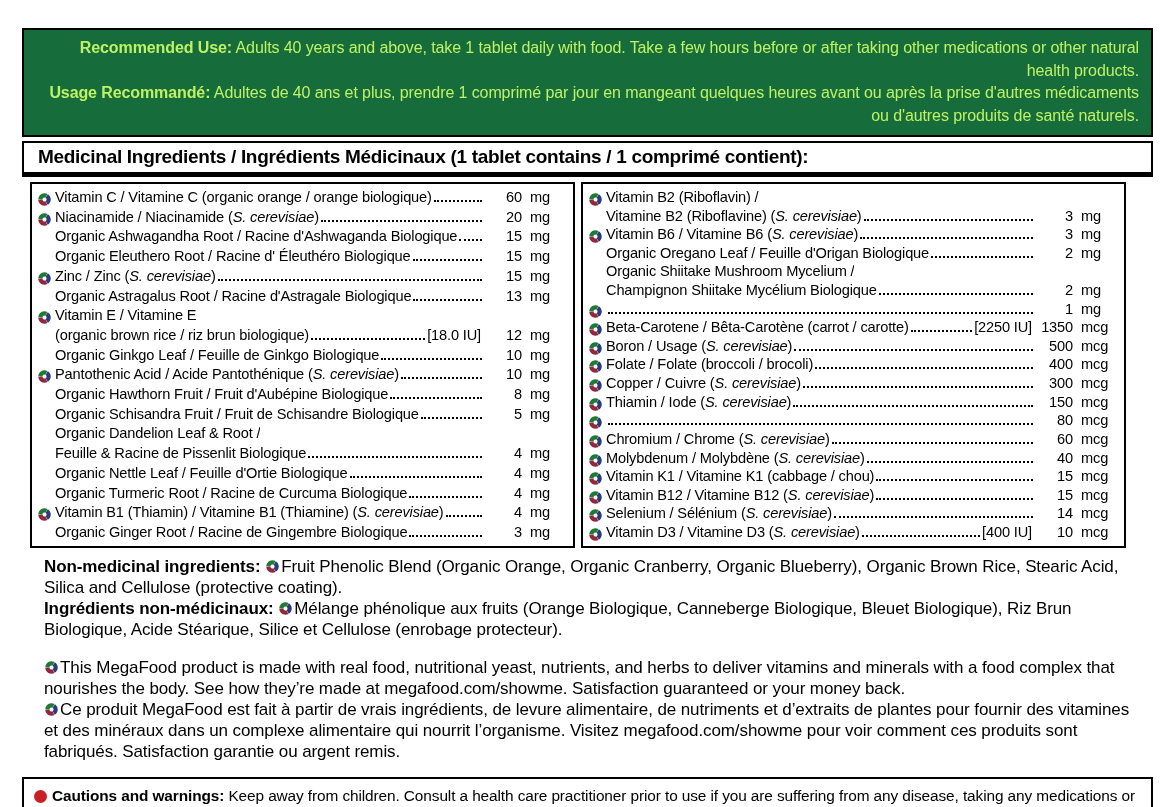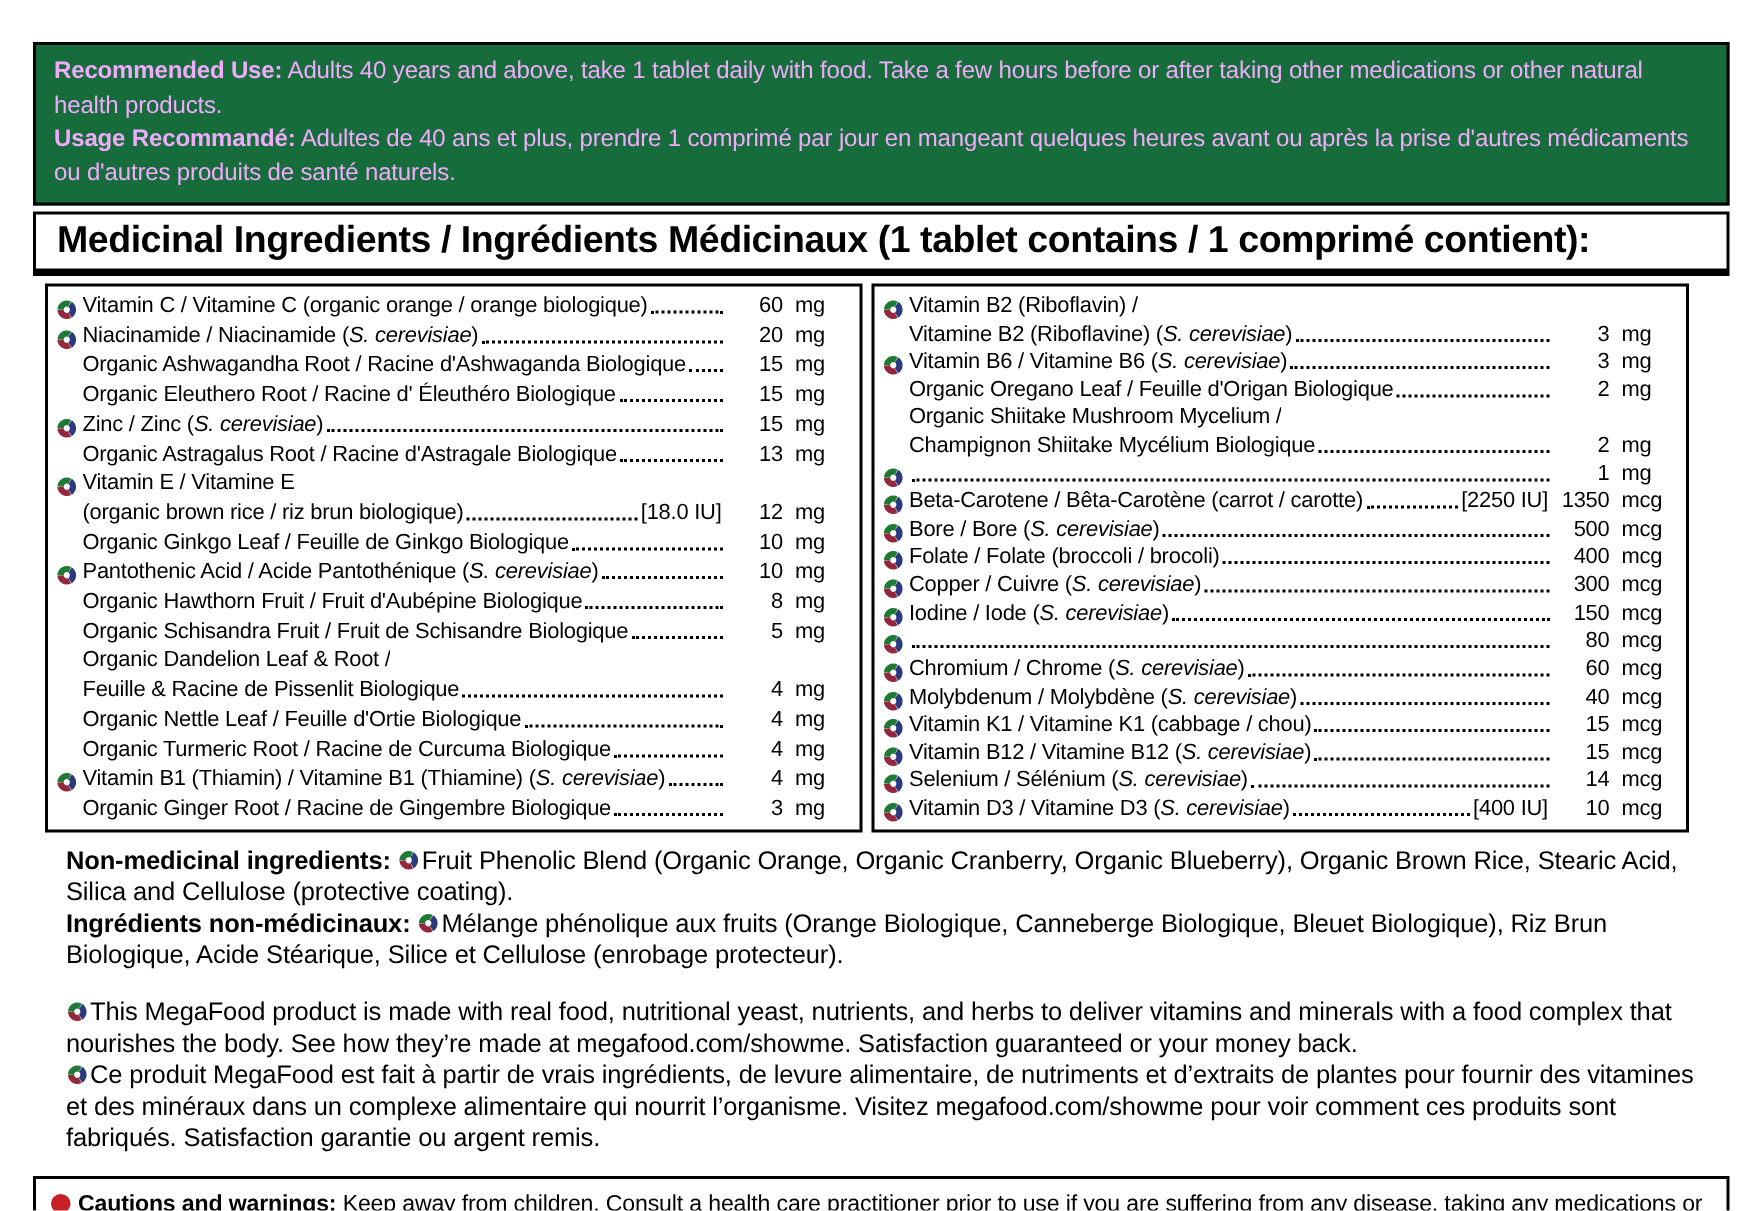--- a/index.html
+++ b/index.html
@@ -5,31 +5,32 @@
   html,body{margin:0;padding:0;background:#fff;}
   body{
     width:1175px;height:807px;
     font-family:"Liberation Sans","DejaVu Sans",sans-serif;
     color:#000;-webkit-font-smoothing:antialiased;
   }
   .page{padding:28px 22px 0 22px;box-sizing:border-box;}
 
   
   .green-box{
-    background:#176C3C;border:2px solid #000;color:#f0abfc;
+    background:#176C3C;border:2px solid #000;color:#bef264;
     padding:7px 12px 8px 12px;font-size:16px;line-height:22.5px;letter-spacing:-0.1px;
     margin-bottom:4px;
+    text-align:right;
   }
   .green-box b{font-weight:bold;}
 
   
   .title-bar{
     border:2px solid #000;border-bottom:5px solid #000;
     padding:3px 14px 4px 14px;margin-bottom:5px;
-    font-size:25px;font-weight:bold;letter-spacing:-0.3px;
+    font-size:19px;font-weight:bold;letter-spacing:-0.3px;
   }
 
   
   .panel{display:flex;gap:6px;margin:0 27px 0 8px;}
   .col{
     flex:1;border:2px solid #000;box-sizing:border-box;height:366px;
     padding:5px 7px 6px 6px;display:flex;flex-direction:column;justify-content:space-between;
   }
   .row{display:flex;align-items:flex-end;font-size:14.6px;letter-spacing:-0.15px;white-space:nowrap;}
   .icon-slot{flex:none;width:17px;position:relative;top:1px;}
@@ -308,21 +309,21 @@
           <span class="unit">mcg</span>
         </div>
         <div class="row">
           <span class="icon-slot fs-icon">
             <svg viewBox="0 0 20 20" width="13" height="13" aria-hidden="true">
               <path d="M 14.51 1.52 A 9.6 9.6 0 0 0 0.41 9.66 L 6.80 9.89 A 3.2 3.2 0 0 1 11.50 7.17 Z" fill="#1E7A34"></path>
               <path d="M 15.09 18.14 A 9.6 9.6 0 0 0 15.09 1.86 L 11.70 7.29 A 3.2 3.2 0 0 1 11.70 12.71 Z" fill="#2C3A7D"></path>
               <path d="M 0.41 10.34 A 9.6 9.6 0 0 0 14.51 18.48 L 11.50 12.83 A 3.2 3.2 0 0 1 6.80 10.11 Z" fill="#93273D"></path>
             </svg>
           </span>
-          <span class="name"><span>Bore / Bore (</span><i>S. cerevisiae</i><span>)</span></span>
+          <span class="name"><span>Boron / Usage (</span><i>S. cerevisiae</i><span>)</span></span>
           <span class="dots"></span>
           <span class="amt">500</span>
           <span class="unit">mcg</span>
         </div>
         <div class="row">
           <span class="icon-slot fs-icon">
             <svg viewBox="0 0 20 20" width="13" height="13" aria-hidden="true">
               <path d="M 14.51 1.52 A 9.6 9.6 0 0 0 0.41 9.66 L 6.80 9.89 A 3.2 3.2 0 0 1 11.50 7.17 Z" fill="#1E7A34"></path>
               <path d="M 15.09 18.14 A 9.6 9.6 0 0 0 15.09 1.86 L 11.70 7.29 A 3.2 3.2 0 0 1 11.70 12.71 Z" fill="#2C3A7D"></path>
               <path d="M 0.41 10.34 A 9.6 9.6 0 0 0 14.51 18.48 L 11.50 12.83 A 3.2 3.2 0 0 1 6.80 10.11 Z" fill="#93273D"></path>
@@ -347,21 +348,21 @@
           <span class="unit">mcg</span>
         </div>
         <div class="row">
           <span class="icon-slot fs-icon">
             <svg viewBox="0 0 20 20" width="13" height="13" aria-hidden="true">
               <path d="M 14.51 1.52 A 9.6 9.6 0 0 0 0.41 9.66 L 6.80 9.89 A 3.2 3.2 0 0 1 11.50 7.17 Z" fill="#1E7A34"></path>
               <path d="M 15.09 18.14 A 9.6 9.6 0 0 0 15.09 1.86 L 11.70 7.29 A 3.2 3.2 0 0 1 11.70 12.71 Z" fill="#2C3A7D"></path>
               <path d="M 0.41 10.34 A 9.6 9.6 0 0 0 14.51 18.48 L 11.50 12.83 A 3.2 3.2 0 0 1 6.80 10.11 Z" fill="#93273D"></path>
             </svg>
           </span>
-          <span class="name"><span>Iodine / Iode (</span><i>S. cerevisiae</i><span>)</span></span>
+          <span class="name"><span>Thiamin / Iode (</span><i>S. cerevisiae</i><span>)</span></span>
           <span class="dots"></span>
           <span class="amt">150</span>
           <span class="unit">mcg</span>
         </div>
         <div class="row">
           <span class="icon-slot fs-icon">
             <svg viewBox="0 0 20 20" width="13" height="13" aria-hidden="true">
               <path d="M 14.51 1.52 A 9.6 9.6 0 0 0 0.41 9.66 L 6.80 9.89 A 3.2 3.2 0 0 1 11.50 7.17 Z" fill="#1E7A34"></path>
               <path d="M 15.09 18.14 A 9.6 9.6 0 0 0 15.09 1.86 L 11.70 7.29 A 3.2 3.2 0 0 1 11.70 12.71 Z" fill="#2C3A7D"></path>
               <path d="M 0.41 10.34 A 9.6 9.6 0 0 0 14.51 18.48 L 11.50 12.83 A 3.2 3.2 0 0 1 6.80 10.11 Z" fill="#93273D"></path>

